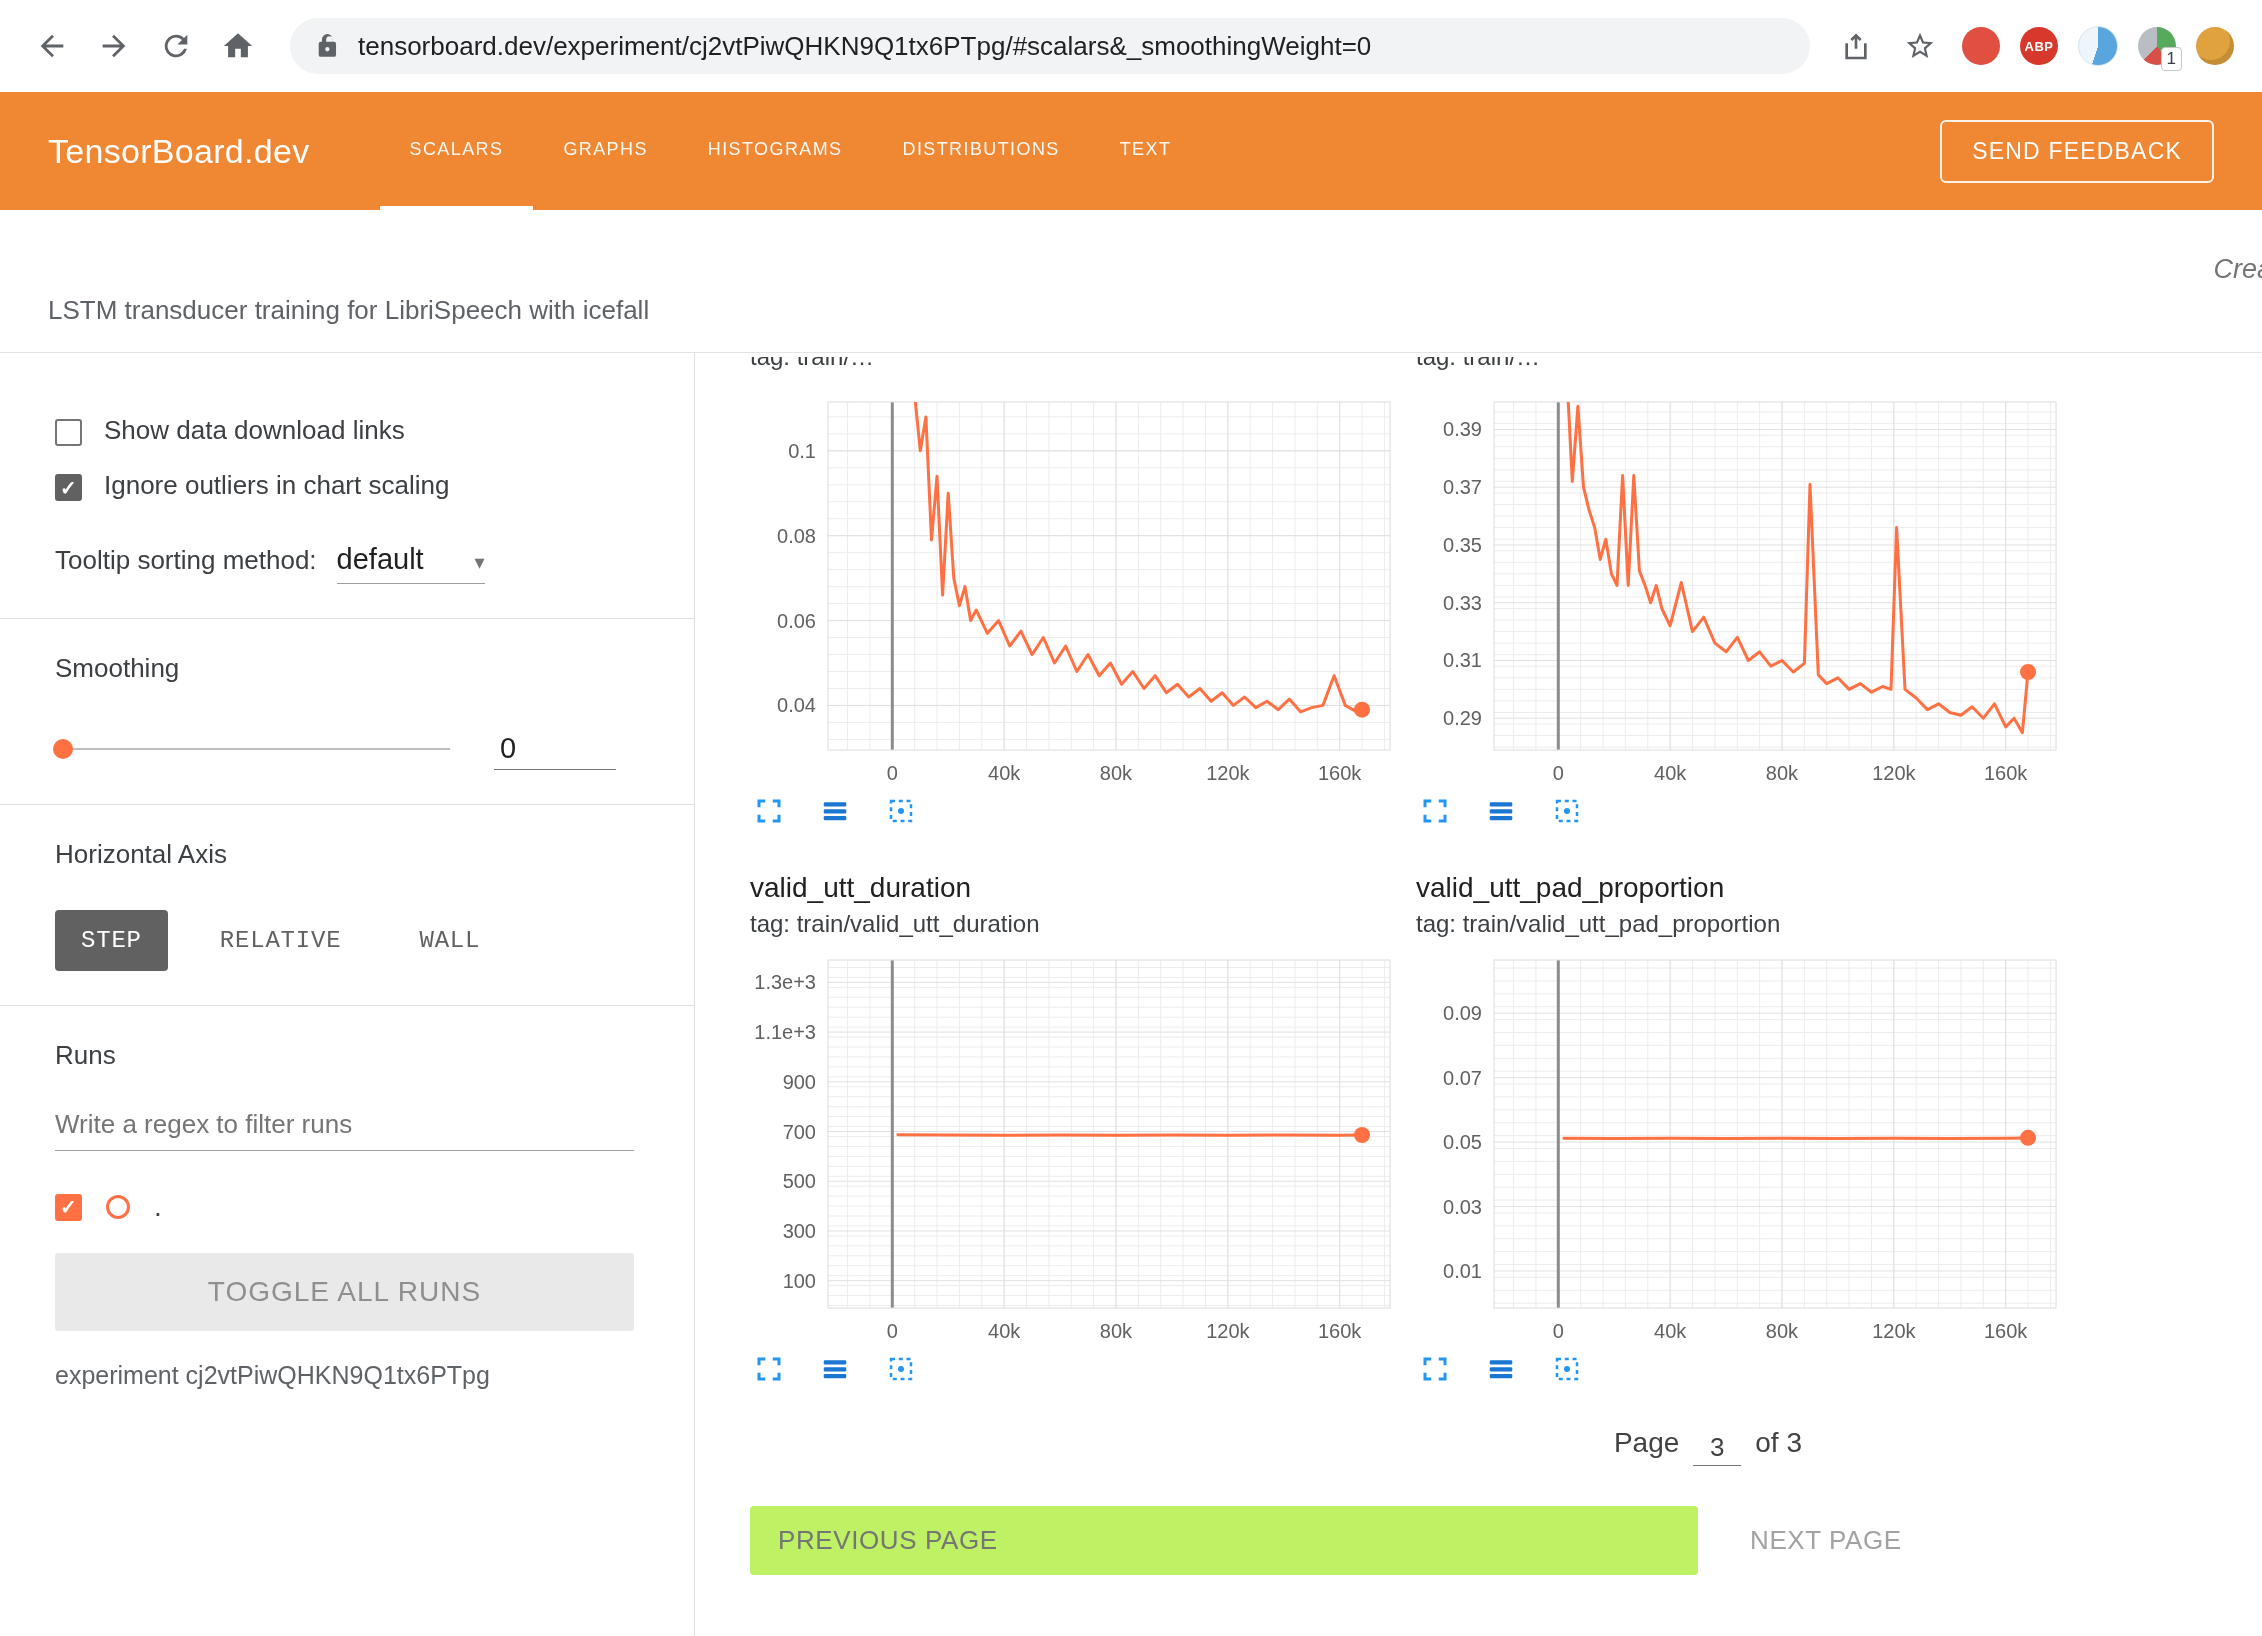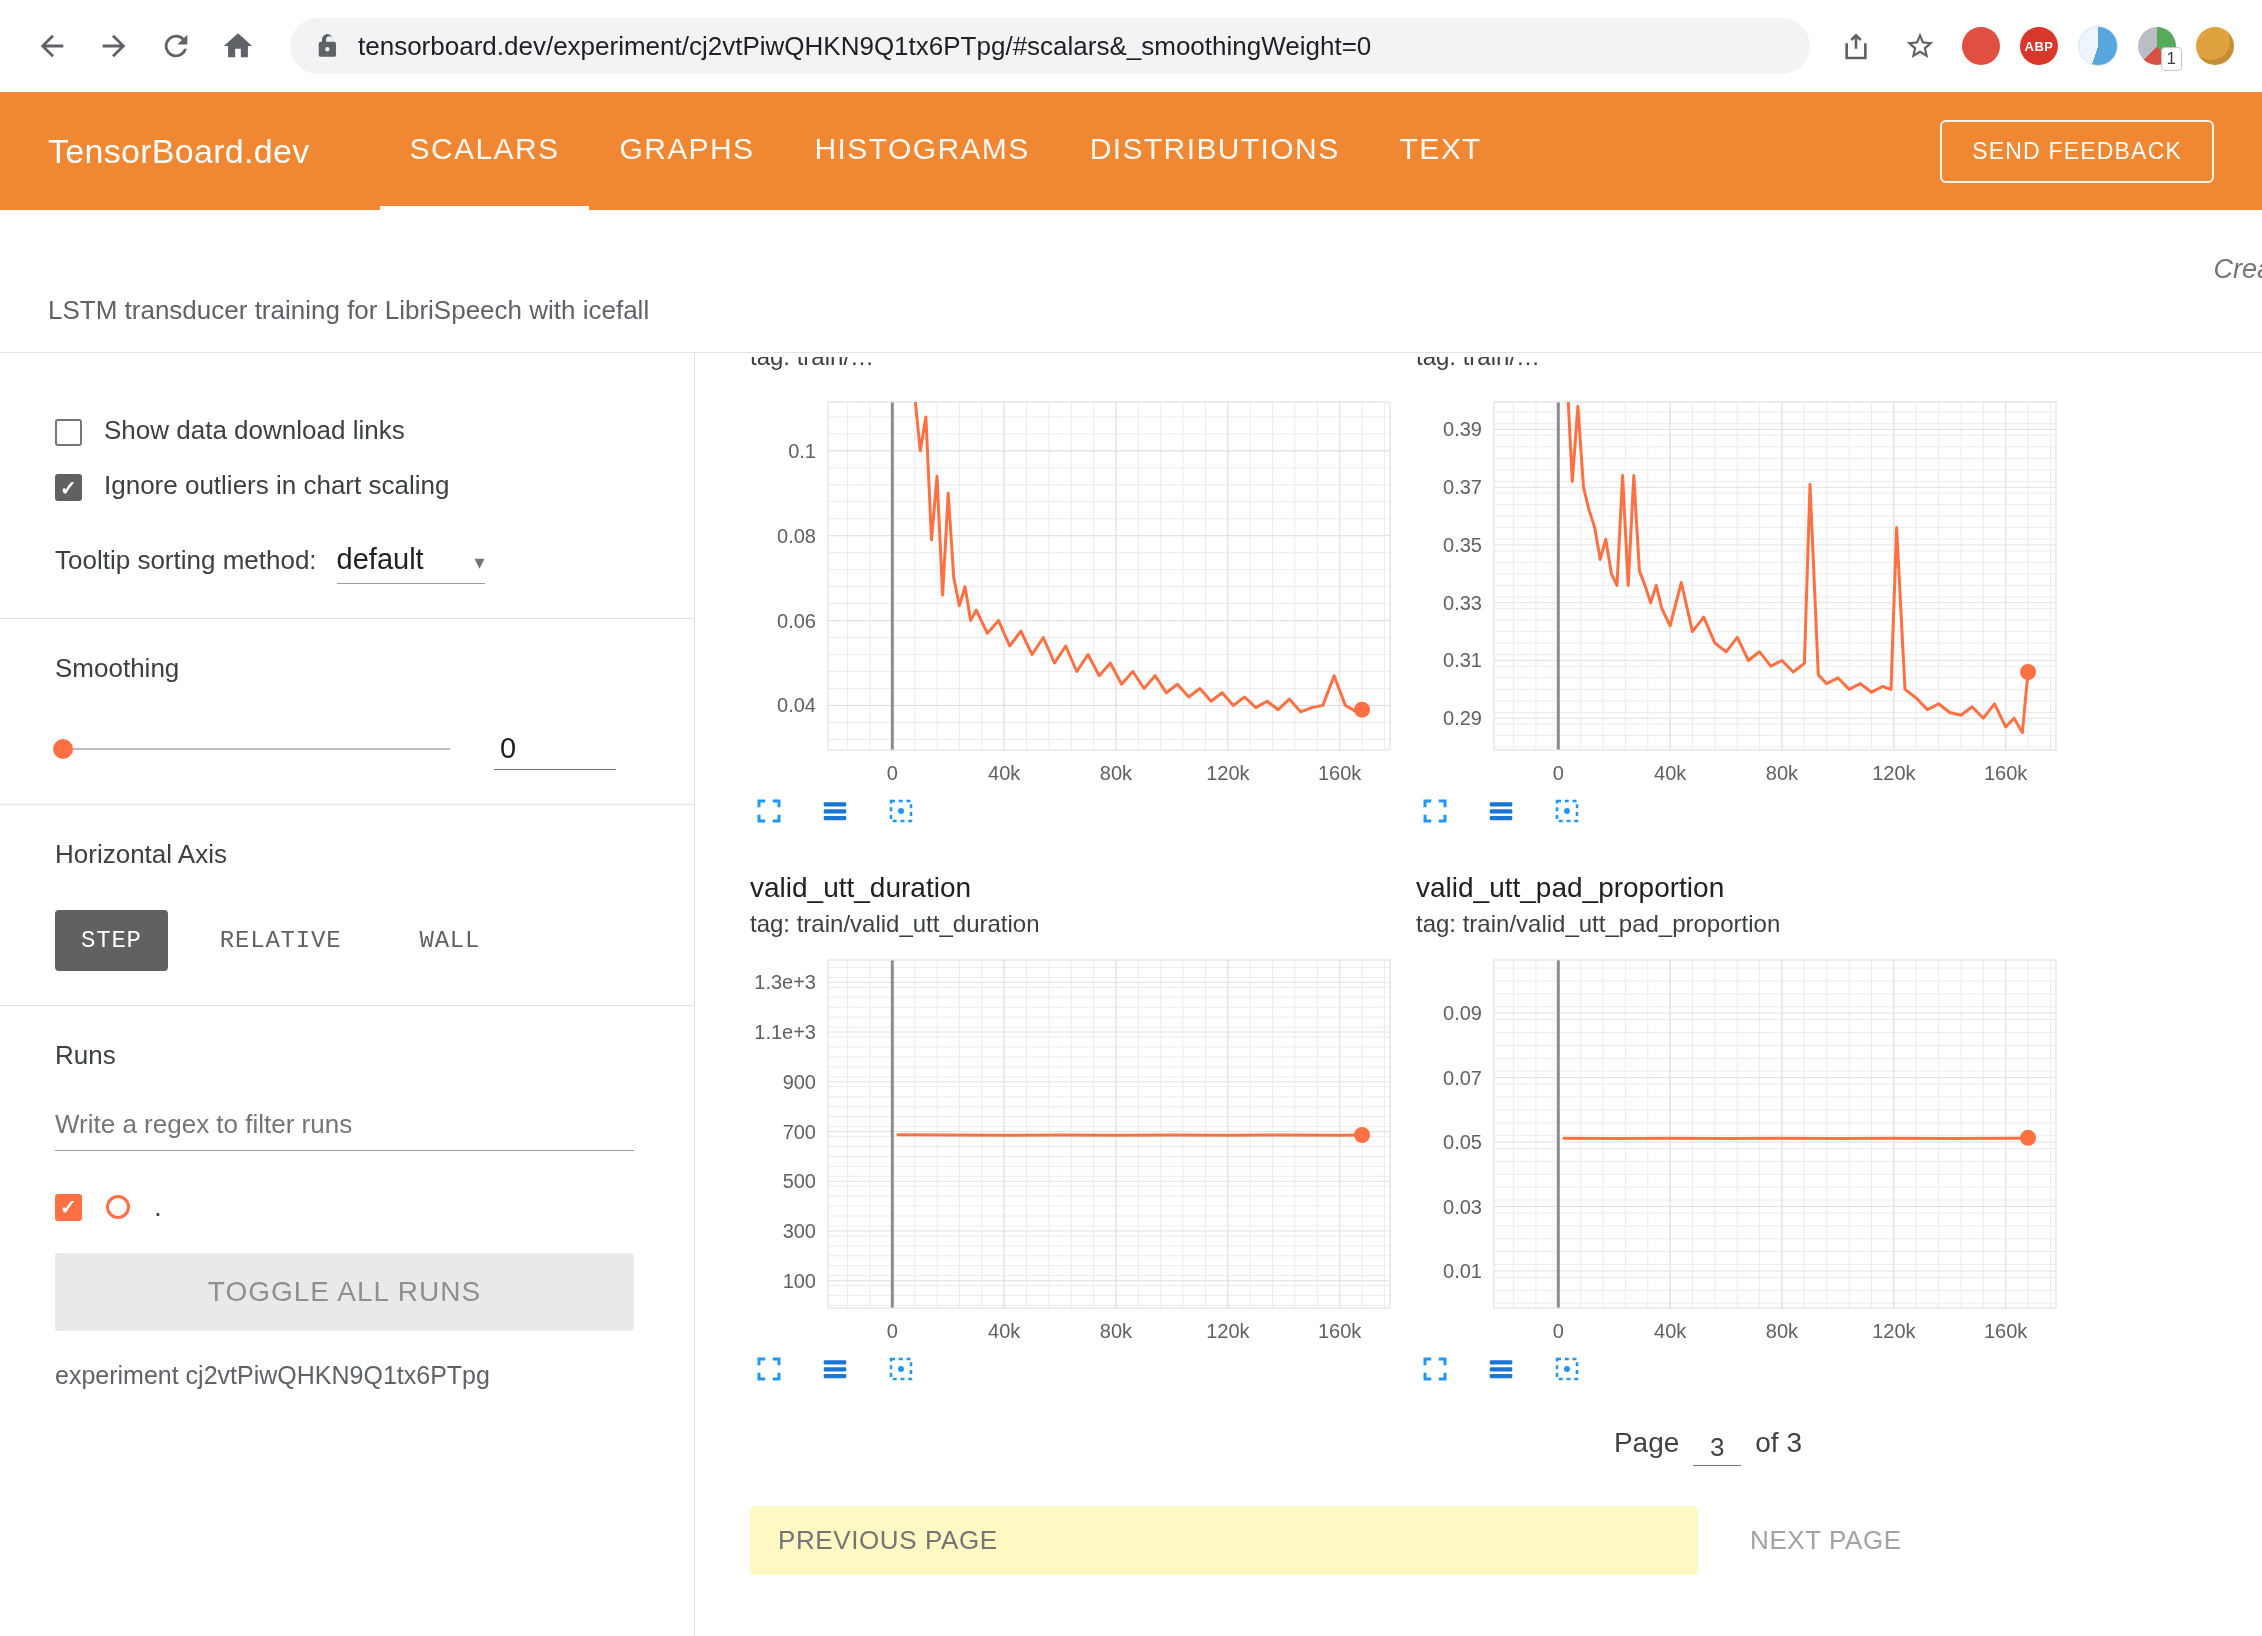--- a/index.html
+++ b/index.html
@@ -20,21 +20,21 @@
   .ext-abp{background:#d8372c;display:flex;align-items:center;justify-content:center;color:#fff;font-size:13px;font-weight:bold;letter-spacing:.5px;}
   .ext-blue{background:conic-gradient(#58a6dd 0 55%, #eef6fc 55% 100%);border:1px solid #d7e5ef;}
   .ext-multi{background:conic-gradient(#57a95c 0 40%, #d65045 40% 62%, #b9bec4 62% 100%);}
   .ext-cookie{background:#e0a23e;box-shadow:inset -4px -5px 0 rgba(0,0,0,.12);}
   .ext-badge{position:absolute;right:-6px;bottom:-6px;background:#fff;border:1px solid #c6c6c6;border-radius:4px;font-size:17px;color:#3c4043;padding:0 5px;line-height:22px;}
 
   
   .tb-header{height:118px;background:var(--header-bg,#ef8733);display:flex;align-items:stretch;padding:0 48px;color:#fff;box-sizing:border-box;}
   .brand{font-size:34px;font-weight:500;display:flex;align-items:center;margin-right:70px;letter-spacing:.3px;}
   .tabs{display:flex;}
-  .tab{display:flex;align-items:center;padding:0 30px;font-size:30px;letter-spacing:1.4px;color:rgba(255,255,255,.95);border-bottom:4px solid transparent;box-sizing:border-box;cursor:pointer;}
+  .tab{display:flex;align-items:center;padding:0 30px;font-size:18px;letter-spacing:1.4px;color:rgba(255,255,255,.95);border-bottom:4px solid transparent;box-sizing:border-box;cursor:pointer;}
   .tab.active{border-bottom-color:#fff;}
   .feedback-btn{margin-left:auto;align-self:center;border:2px solid rgba(255,255,255,.9);border-radius:6px;padding:16px 30px;font-size:23px;letter-spacing:1.2px;background:transparent;color:#fff;}
 
   
   .subheader{height:142px;position:relative;border-bottom:1px solid #e4e4e4;background:#fff;}
   .created{position:absolute;top:44px;right:-10px;font-style:italic;color:#757575;font-size:27px;}
   .exp-title{position:absolute;left:48px;bottom:26px;font-size:26px;color:#5f6368;}
 
   
   .content{display:flex;height:1283px;}
@@ -79,21 +79,21 @@
   .row2 .chart-svg{margin-top:14px;}
   .chart-svg text{font-family:"Liberation Sans",sans-serif;font-size:20px;fill:#616161;}
   .chart-tools{display:flex;gap:32px;margin-top:8px;margin-left:2px;}
   .tool{width:34px;height:34px;display:flex;align-items:center;justify-content:center;}
   .tool svg{width:30px;height:30px;}
 
   
   .pagination{display:flex;justify-content:flex-end;align-items:baseline;gap:14px;padding-right:460px;margin-top:40px;font-size:28px;color:#424242;}
   .page-input{width:48px;border:none;border-bottom:1.5px solid #757575;font-size:26px;text-align:center;color:#424242;background:transparent;outline:none;font-family:"Liberation Sans",sans-serif;padding:2px 0;position:relative;top:4px;}
   .pager-row{display:flex;align-items:center;gap:46px;margin-top:44px;}
-  .prev-btn{width:948px;background:#fef9c3;border:none;border-radius:4px;text-align:left;padding:19px 28px;font-size:26px;letter-spacing:.6px;color:#757575;font-family:"Liberation Sans",sans-serif;}
+  .prev-btn{width:948px;background:#bef264;border:none;border-radius:4px;text-align:left;padding:19px 28px;font-size:26px;letter-spacing:.6px;color:#757575;font-family:"Liberation Sans",sans-serif;}
   .next-btn{background:transparent;border:none;font-size:26px;letter-spacing:.6px;color:#a2a2a2;font-family:"Liberation Sans",sans-serif;}
 </style>
 </head>
 <body>
 
 <div class="page">
 
   <div class="browser-bar">
     <div class="nav-btn">
       <svg viewBox="0 0 24 24">

